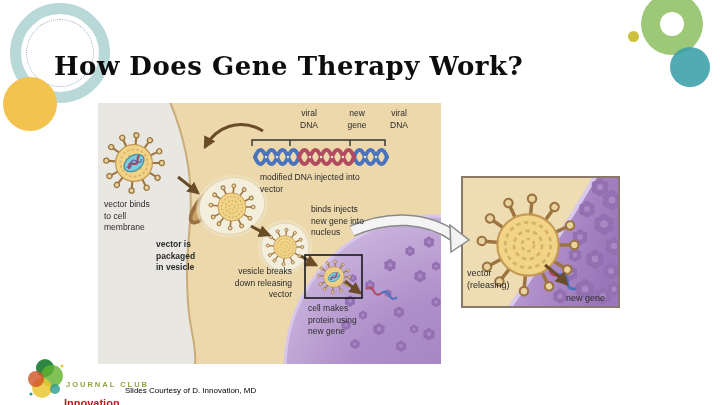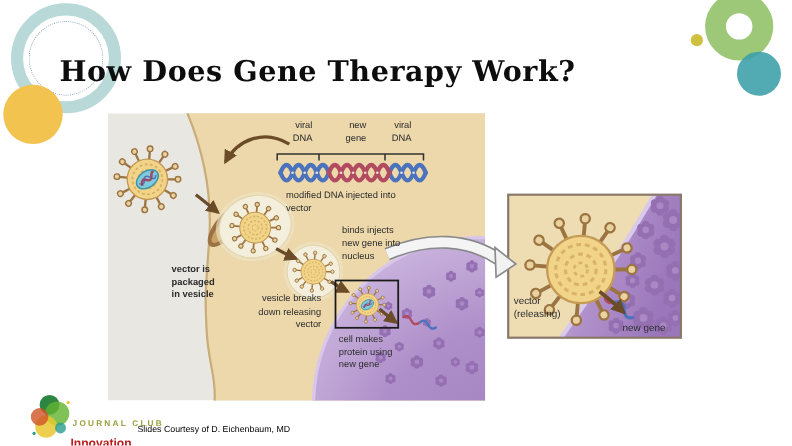--- a/index.html
+++ b/index.html
@@ -39,21 +39,21 @@
   .title{
     position:absolute;left:54px;top:34px;font-family:"DejaVu Serif", serif;
     font-weight:700;font-size:26px;letter-spacing:0.5px;color:#0d0d0d;white-space:nowrap;
   }
   
   .diagram{position:absolute;left:98px;top:103px;width:522px;height:261px;}
   .diagram svg{position:absolute;left:0;top:0;}
   .dlabel{
     position:absolute;font-size:8.5px;line-height:11.5px;color:#2b2b2b;
   }
-  .dlabel.center{text-align:right;}
+  .dlabel.center{text-align:center;margin-left:39px;}
   .dlabel.big{font-size:9px;line-height:12px;}
   .nowrap{white-space:nowrap;}
   
   .logo-mark{position:absolute;left:28px;top:358px;}
   .logo-name{
     position:absolute;left:64px;top:361px;font-size:11px;font-weight:bold;color:#b91c1c;margin-top:36px;
   }
   .logo-sub{
     position:absolute;left:66px;top:380px;font-size:7.5px;font-weight:bold;
     letter-spacing:2px;color:#99a13b;
@@ -263,32 +263,33 @@
       <path d="M 254,128 C 292,112 328,114 356,133" fill="none" stroke="#8a8a8a" stroke-width="12"></path>
       <path d="M 254,128 C 292,112 328,114 356,133" fill="none" stroke="#f4f4f4" stroke-width="9"></path>
       <polygon points="352,122 371,137 353,149" fill="#f2f2f2" stroke="#8a8a8a" stroke-width="1.5"></polygon>
     </g>
   </svg>
 
   <div class="dlabel center" style="left:158px;top:5px;width:28px;">viral DNA</div>
   <div class="dlabel center" style="left:205px;top:5px;width:30px;">new gene</div>
   <div class="dlabel center" style="left:248px;top:5px;width:28px;">viral DNA</div>
   <div class="dlabel" style="left:162px;top:69px;width:102px;">modified DNA injected into vector</div>
+  <div class="dlabel" style="left:6px;top:96px;width:52px;">vector binds to cell membrane</div>
   <div class="dlabel" style="left:58px;top:136px;width:48px;font-weight:bold;">vector is packaged in vesicle</div>
   <div class="dlabel" style="left:136px;top:163px;width:58px;text-align:right;">vesicle breaks down releasing vector</div>
   <div class="dlabel" style="left:213px;top:101px;width:60px;">binds injects new gene into nucleus</div>
   <div class="dlabel" style="left:210px;top:200px;width:58px;">cell makes protein using new gene</div>
   <div class="dlabel big" style="left:369px;top:164px;width:62px;">vector (releasing)</div>
   <div class="dlabel big nowrap" style="left:468px;top:189px;width:52px;">new gene</div>
 </div>
 
 <svg class="logo-mark" width="38" height="46" viewBox="0 0 38 46">
   <circle cx="17" cy="10" r="9" fill="#1c7c33" opacity="0.92"></circle>
   <circle cx="24" cy="18" r="11" fill="#62b32e" opacity="0.8"></circle>
   <circle cx="14" cy="30" r="10" fill="#e9c72f" opacity="0.85"></circle>
   <circle cx="8" cy="21" r="8" fill="#cf5226" opacity="0.8"></circle>
   <circle cx="27" cy="31" r="5" fill="#2a9b8e" opacity="0.8"></circle>
   <circle cx="34" cy="8" r="1.5" fill="#e9c72f"></circle>
   <circle cx="3" cy="36" r="1.5" fill="#2a9b8e"></circle>
 </svg>
 <div class="logo-name">Innovation</div>
 <div class="logo-sub">JOURNAL CLUB</div>
-<div class="credit">Slides Courtesy of D. Eichenbaum, MD</div>
+<div class="credit">Slides Courtesy of D. Innovation, MD</div>
 
 </body></html>

